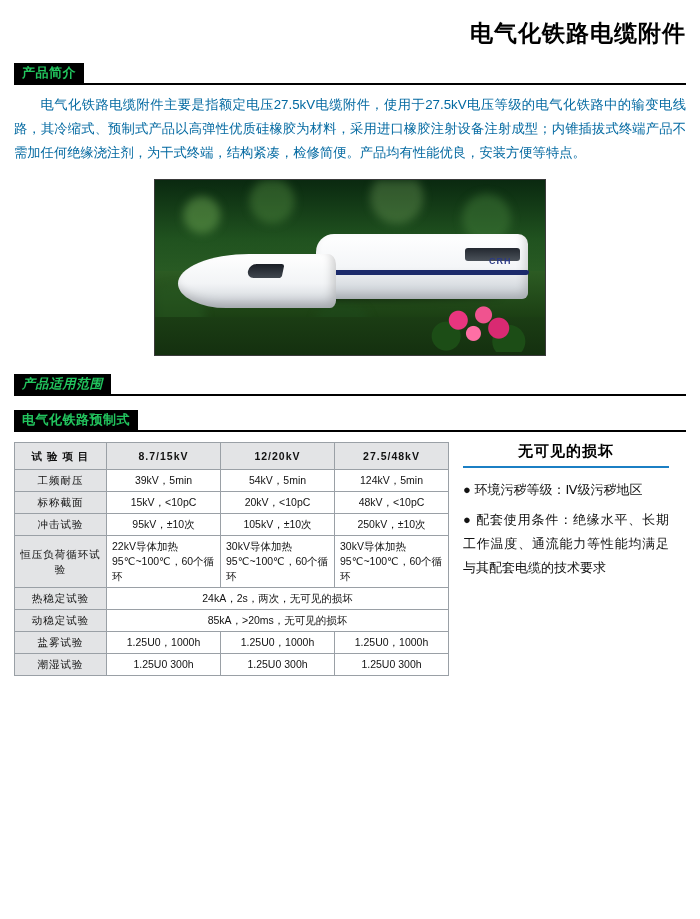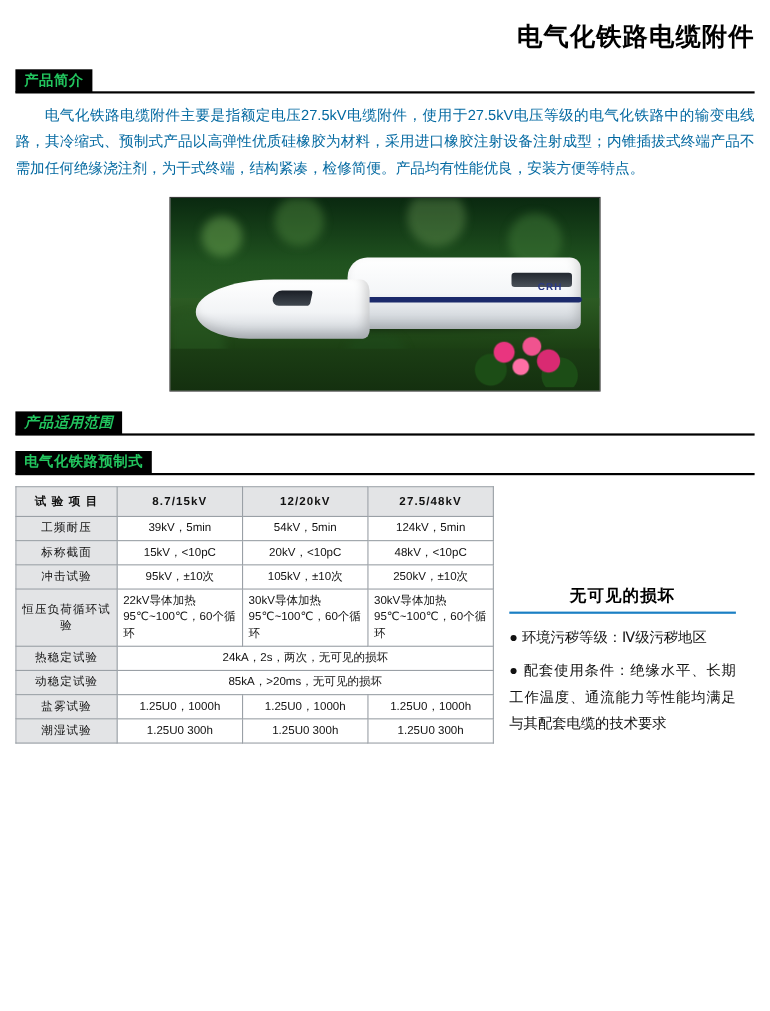--- a/index.html
+++ b/index.html
@@ -181,21 +181,21 @@
     text-align: justify;
     position: relative;
     padding-left: 0;
   }
 
   
   .bottom-wrap {
     display: flex;
     gap: 14px;
     margin-top: 10px;
-    align-items: flex-end;
+    align-items: flex-start;
   }
   table.spec {
     border-collapse: collapse;
     width: 434px;
     font-size: 10.5px;
     table-layout: fixed;
   }
   table.spec th, table.spec td {
     border: 1px solid #9aa0a6;
     padding: 3px 4px;

